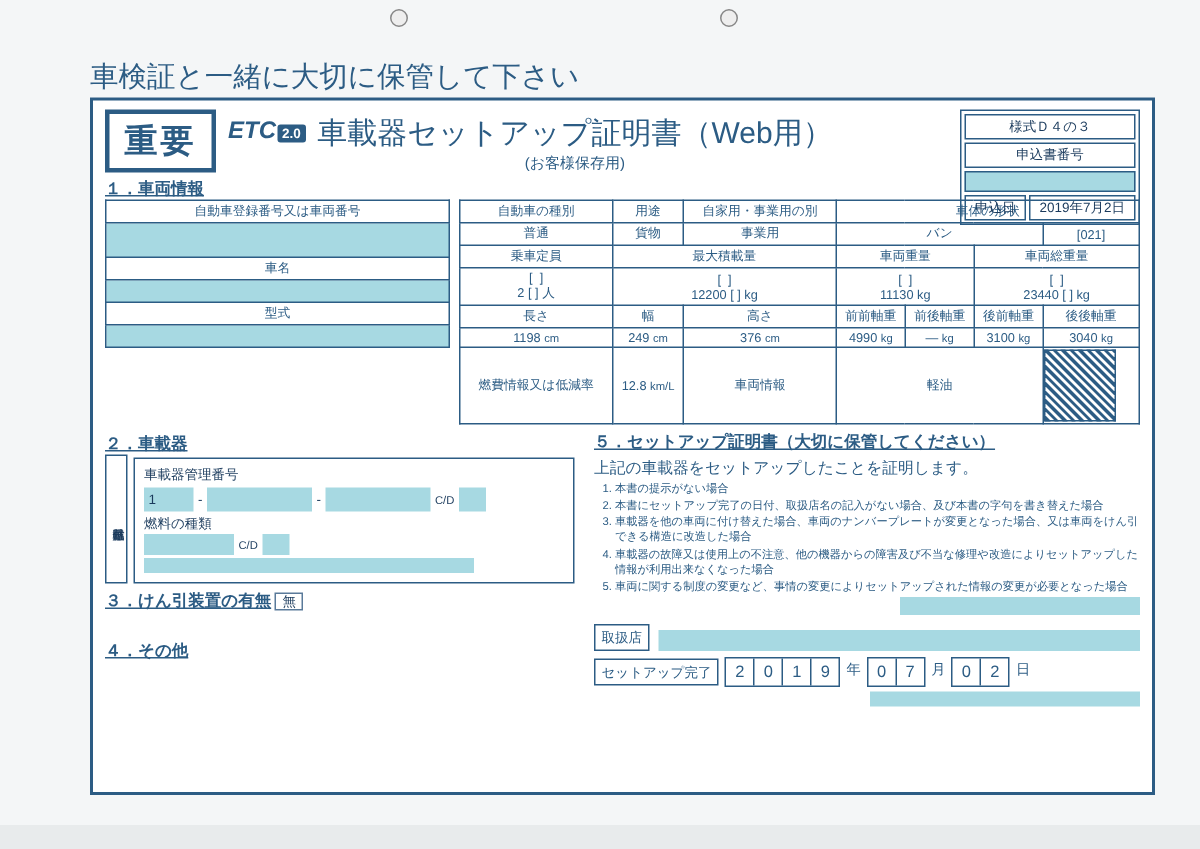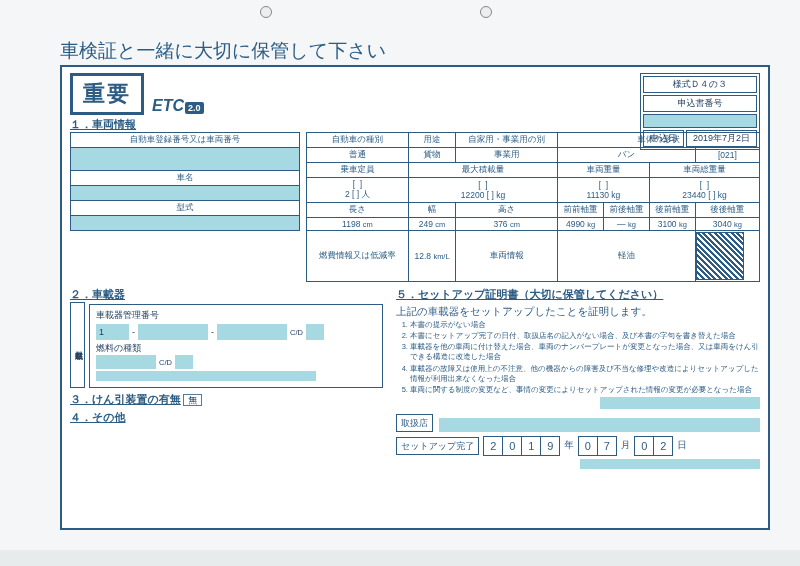--- a/index.html
+++ b/index.html
@@ -1,21 +1,21 @@
 <!DOCTYPE html>
 <html><head>
 <meta charset="utf-8">
 <style>
   body{margin:0;background:#e8ebec;font-family:"MS Gothic","Hiragino Sans",sans-serif;font-size:9px;color:#1a3a5c}
   .page{width:800px;height:550px;margin:0 auto;background:#f4f6f7;position:relative;box-sizing:border-box}
   .punch{position:absolute;top:6px;width:10px;height:10px;border:1px solid #888;border-radius:50%;background:#eee}
   .punch.l{left:260px}.punch.r{left:480px}
   .warn{position:absolute;top:38px;left:60px;font-size:19px;color:#2c5c84}
   .sheet{position:absolute;top:65px;left:60px;right:30px;bottom:20px;border:2px solid #2c5c84;background:#fff;padding:6px 8px 10px 8px;box-sizing:border-box}
-  .hdr{display:flex;align-items:flex-end;gap:8px}
+  .hdr{display:flex;align-items:flex-start;gap:8px}
   .imp{border:3px solid #2c5c84;padding:3px 10px;font-size:22px;font-weight:bold;color:#2c5c84;letter-spacing:2px}
   .logo{font-size:16px;font-weight:bold;font-style:italic;color:#2c5c84;margin-top:6px}
   .ver{background:#2c5c84;color:#fff;font-size:9px;padding:1px 3px;border-radius:2px;margin-left:1px;font-style:normal}
   .ttl{font-size:20px;color:#2c5c84;margin-top:2px;text-align:center}
   .sub{font-size:10px;text-align:center;color:#2c5c84}
   .apbox{position:absolute;top:6px;right:8px;border:1px solid #2c5c84;font-size:9px}
   .apbox td{border:1px solid #2c5c84;padding:1px 6px;text-align:center}
   .sec{font-size:11px;font-weight:bold;color:#2c5c84;text-decoration:underline;margin-top:2px}
   .row{display:flex;gap:6px;align-items:flex-start}
   .col{flex:1}
@@ -59,20 +59,24 @@
       <tr>
             <td>申込日</td>
             <td>2019年7月2日</td>
           </tr>
     </tbody>
       </table>
 
     <div class="hdr">
       <span class="imp">重要</span>
       <span class="logo"><span>ETC</span><span class="ver">2.0</span></span>
+      <div>
+        <div class="ttl">車載器セットアップ証明書（Web用）</div>
+        <div class="sub">(お客様保存用)</div>
+      </div>
     </div>
 
     <div class="sec">１．車両情報</div>
 
     <div class="row">
       <div style="flex:0 0 230px">
         <table class="grd">
           <tbody>
               <tr>
                 <th>自動車登録番号又は車両番号</th>
@@ -177,21 +181,21 @@
               <span class="small">C/D</span>
               <span class="redacted" style="width:18px;height:14px"></span>
             </div>
             <span class="redacted" style="width:220px;height:10px;margin-top:2px"></span>
           </div>
         </div>
         <div style="margin-top:4px">
           <span class="sec">３．けん引装置の有無</span>
           <span class="none">無</span>
         </div>
-        <div class="sec" style="margin-top:3px">４．その他</div>
+        <div class="sec" style="margin-top:18px">４．その他</div>
       </div>
 
       <div class="col cert">
         <div class="sec">５．セットアップ証明書（大切に保管してください）</div>
         <div style="font-size:10.5px;margin:2px 0">上記の車載器をセットアップしたことを証明します。</div>
         <ol style="margin:2px 0 2px 14px;padding:0" class="small">
           <li>本書の提示がない場合</li>
             <li>本書にセットアップ完了の日付、取扱店名の記入がない場合、及び本書の字句を書き替えた場合</li>
             <li>車載器を他の車両に付け替えた場合、車両のナンバープレートが変更となった場合、又は車両をけん引できる構造に改造した場合</li>
             <li>車載器の故障又は使用上の不注意、他の機器からの障害及び不当な修理や改造によりセットアップした情報が利用出来なくなった場合</li>

